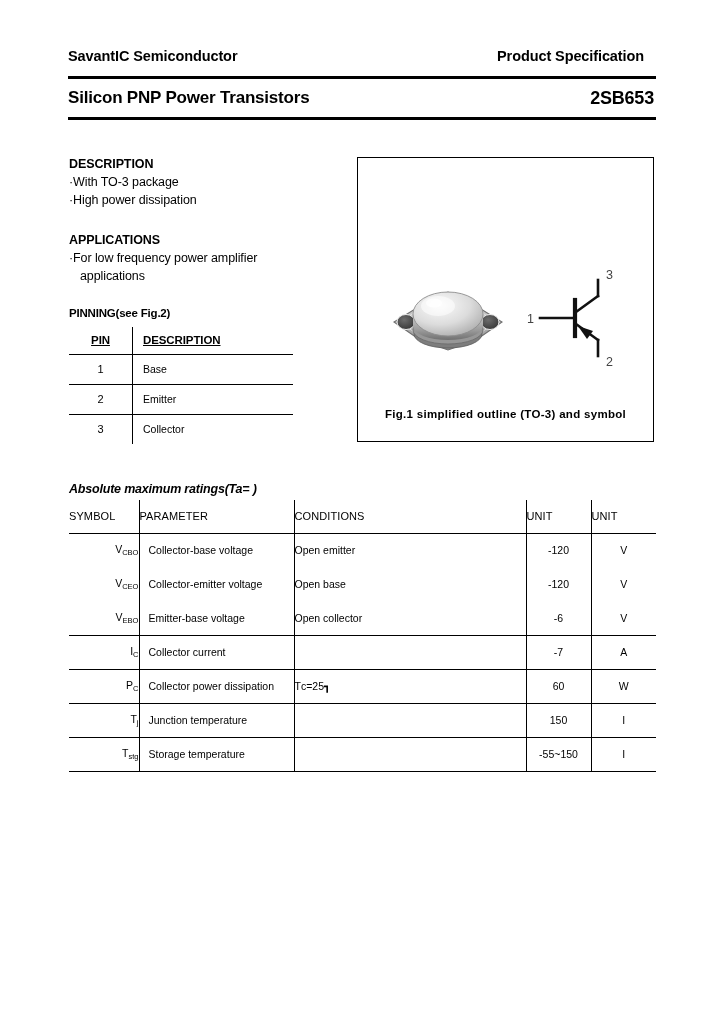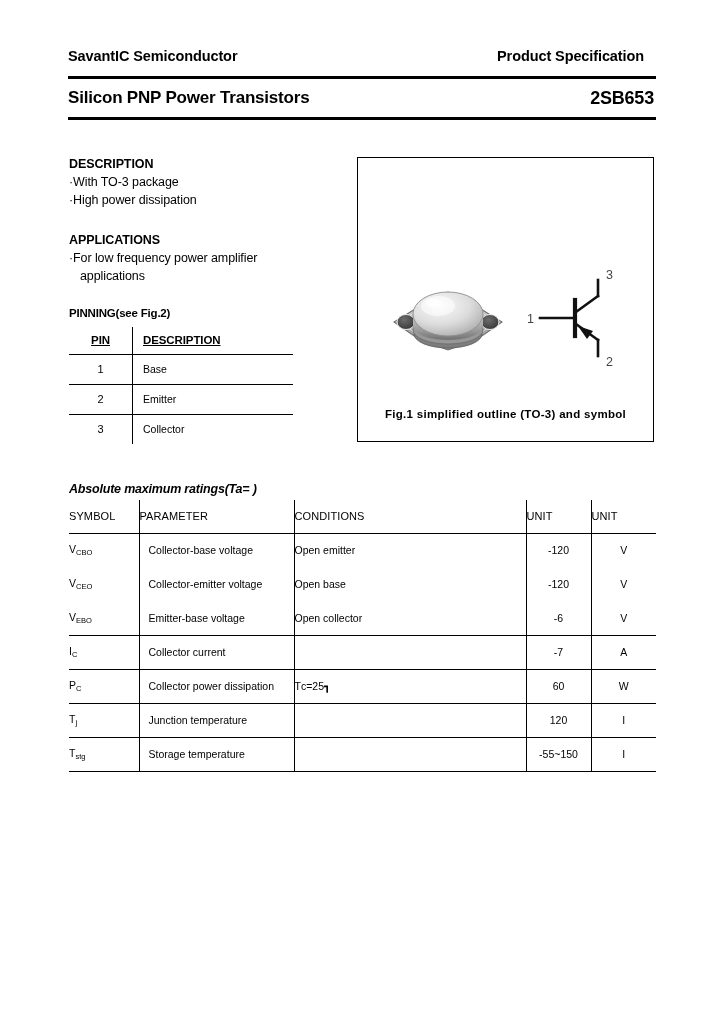--- a/index.html
+++ b/index.html
@@ -223,21 +223,21 @@
     font-weight: normal;
     letter-spacing: 0.1px;
     text-align: left;
   }
   #ratings-table thead tr { border-bottom: 1.3px solid #000; }
 
   #ratings-table tbody tr { height: 34px; }
   #ratings-table tbody tr.sep { border-bottom: 1.3px solid #000; }
 
   #ratings-table .vline { border-right: 1.3px solid #000; }
-  #ratings-table .cell-symbol { text-align: left; }
+  #ratings-table .cell-symbol { text-align: right; }
   #ratings-table .cell-param  { text-align: left; padding-left: 9px; }
   #ratings-table .cell-cond   { text-align: left; }
   #ratings-table .cell-value  { text-align: center; }
   #ratings-table .cell-unit   { text-align: center; }
 
   sub {
     font-size: 0.72em;
     vertical-align: -0.22em;
   }
   .broken-glyph {
@@ -425,21 +425,21 @@
         <td class="vline cell-param">Collector power dissipation</td>
         <td class="vline cell-cond broken-glyph">Tс=25┓</td>
         <td class="vline cell-value">60</td>
         <td class="cell-unit">W</td>
       </tr>
 
       <tr class="sep">
         <td class="vline cell-symbol"><span>T</span><sub>j</sub></td>
         <td class="vline cell-param">Junction temperature</td>
         <td class="vline cell-cond"></td>
-        <td class="vline cell-value">120</td>
+        <td class="vline cell-value">150</td>
         <td class="cell-unit broken-glyph">I</td>
       </tr>
 
       <tr class="sep">
         <td class="vline cell-symbol"><span>T</span><sub>stg</sub></td>
         <td class="vline cell-param">Storage temperature</td>
         <td class="vline cell-cond"></td>
         <td class="vline cell-value">-55~150</td>
         <td class="cell-unit broken-glyph">I</td>
       </tr>

